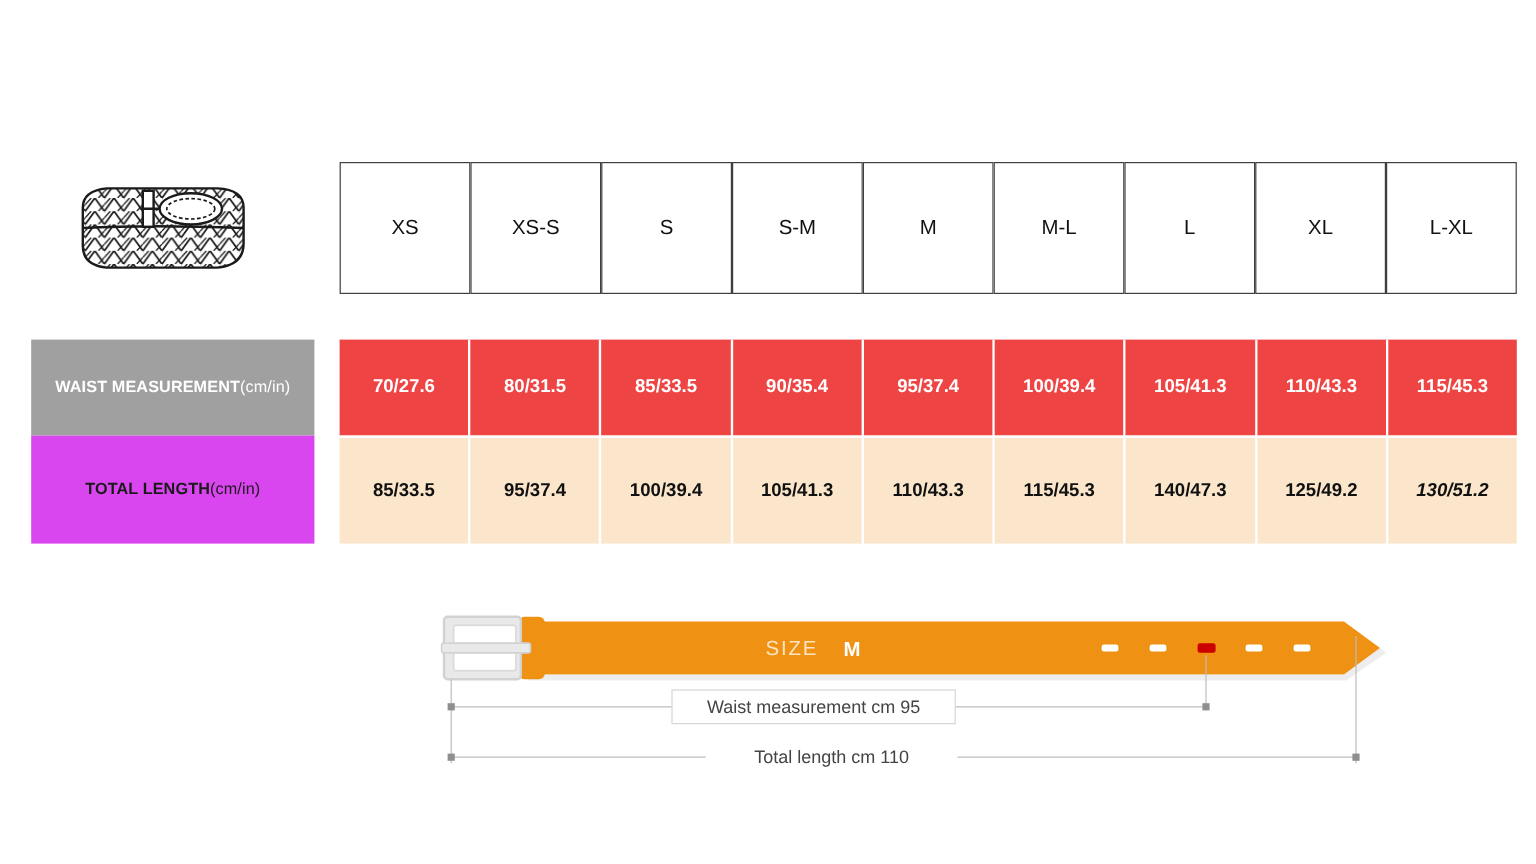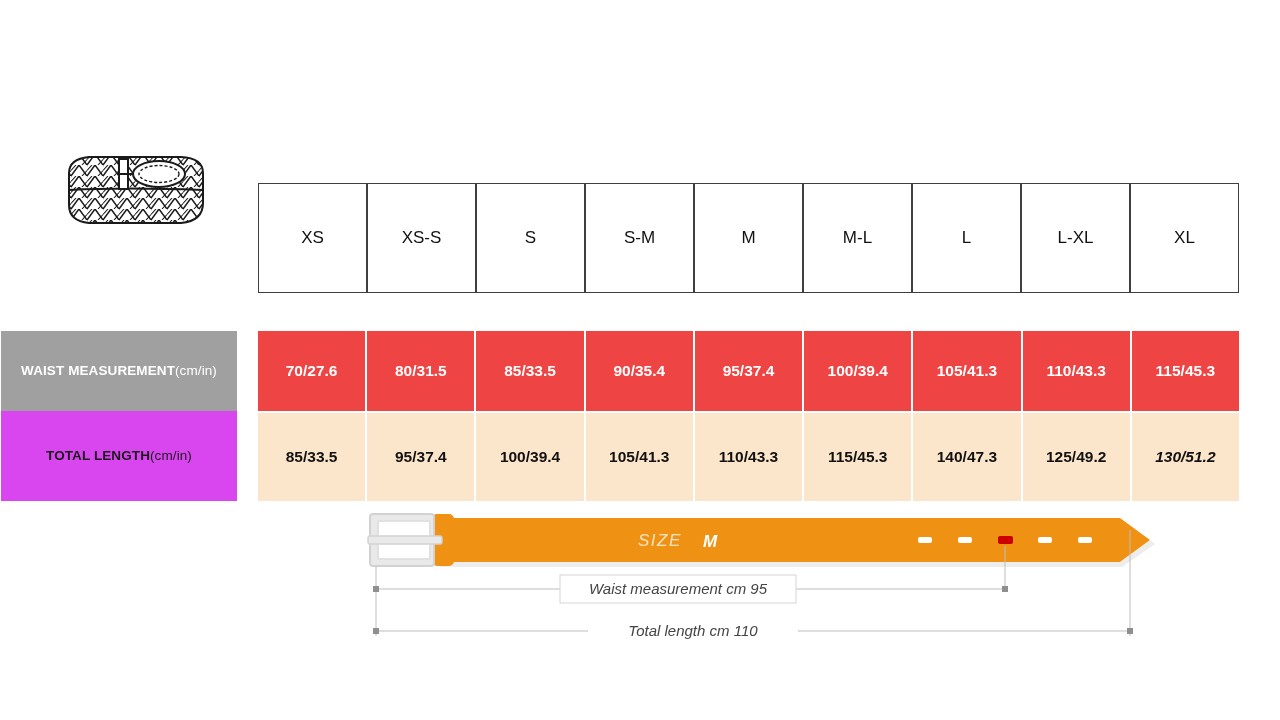--- a/index.html
+++ b/index.html
@@ -20,24 +20,23 @@
     position: absolute;
     left: 55px;
     top: 143px;
     width: 160px;
     height: 95px;
   }
 
   
   #size-table {
     position: absolute;
-    left: 1px;
+    left: 26px;
     top: 135px;
     width: 1238px;
-    margin-top: 48px;
   }
 
   .grid-row {
     display: flex;
     width: 100%;
   }
 
   
   .label-cell {
     width: 236px;
@@ -122,21 +121,20 @@
   }
   #total-row .cells > div:last-child { border-right: none; font-style: italic; }
 
   
   #belt-diagram {
     position: absolute;
     left: 360px;
     top: 500px;
     width: 800px;
     height: 150px;
-    font-style: italic;
   }
 </style>
 </head>
 <body>
 
 <div id="belt-icon">
   <svg viewBox="0 0 160 95" width="160" height="95">
     <defs>
       <pattern id="weave" width="16" height="11" patternUnits="userSpaceOnUse">
         <path d="M0 11 L8 0 L16 11" fill="none" stroke="#1a1a1a" stroke-width="1.5"></path>
@@ -163,22 +161,22 @@
     <div class="label-cell empty"></div>
     <div class="gutter"></div>
     <div class="cells">
       <div>XS</div>
       <div>XS-S</div>
       <div>S</div>
       <div>S-M</div>
       <div>M</div>
       <div>M-L</div>
       <div>L</div>
+      <div>XL</div>
       <div>L-XL</div>
-      <div>XL</div>
     </div>
   </div>
 
   <div class="grid-row" id="spacer-row"></div>
 
   <div class="grid-row" id="waist-row">
     <div class="label-cell waist">
       <span>WAIST MEASUREMENT</span>
       <span class="sub">(cm/in)</span>
     </div>

